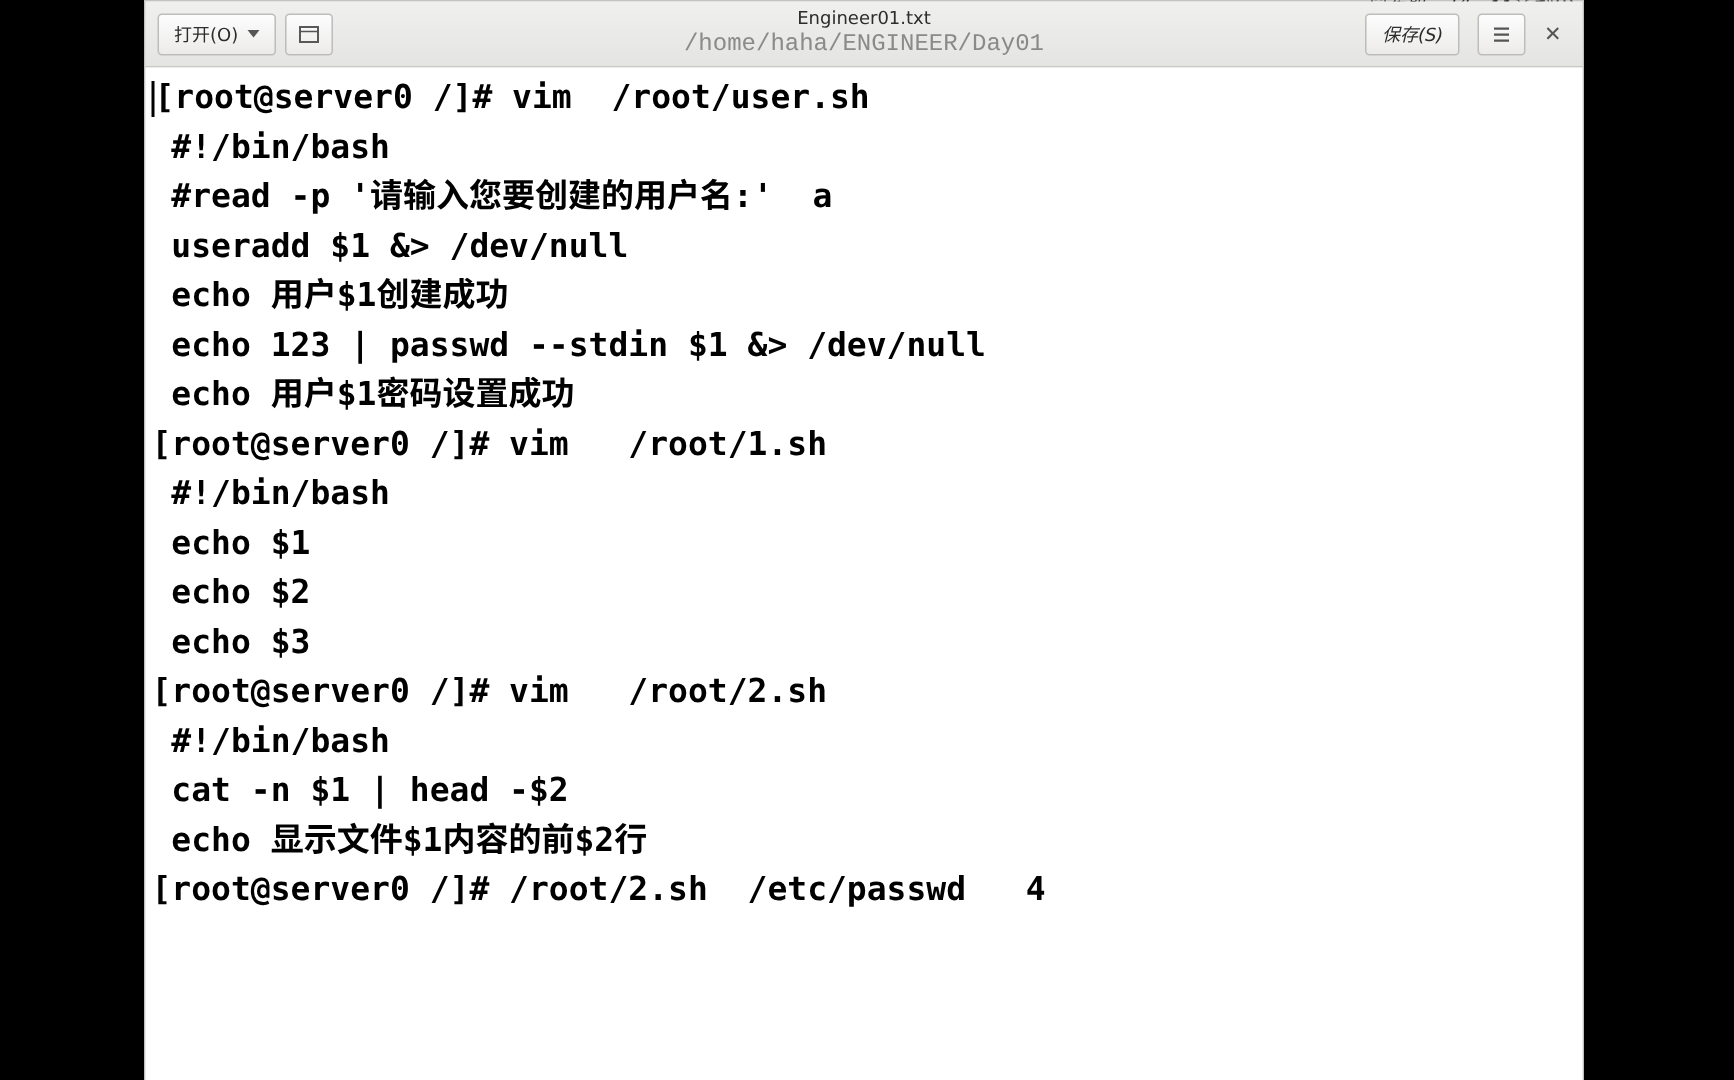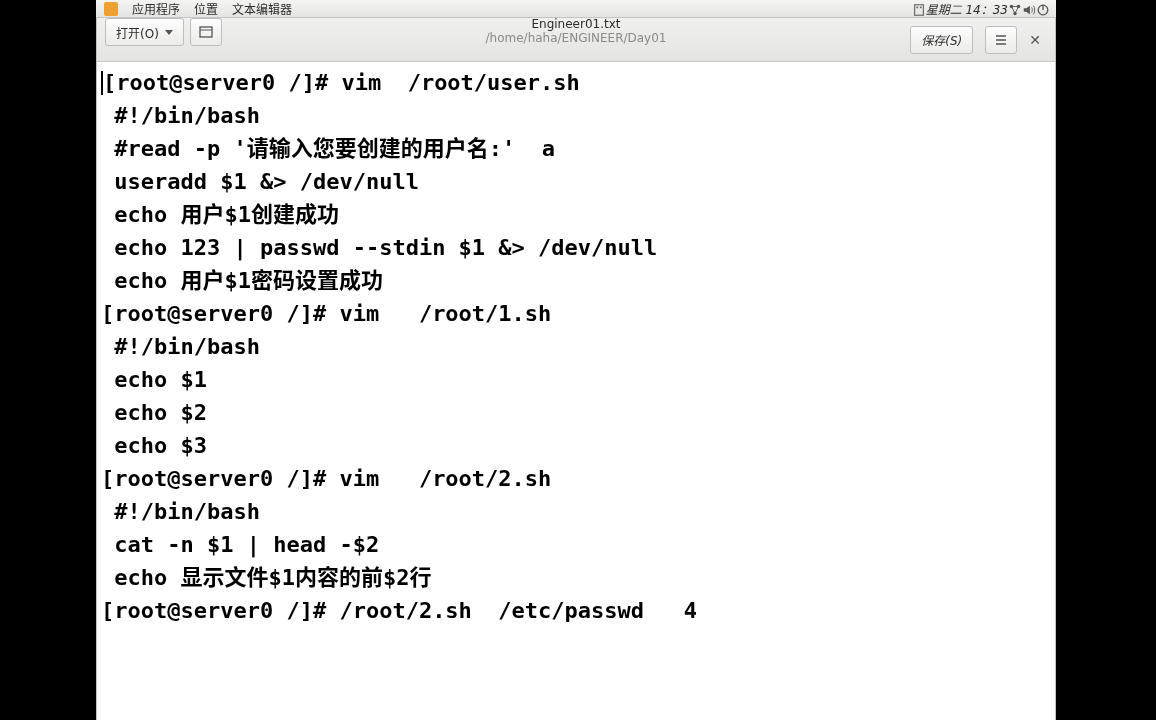--- a/index.html
+++ b/index.html
@@ -11,49 +11,43 @@
 .panel { height:24px; background:linear-gradient(#f4f4f2,#e4e4e2); border-bottom:1px solid #c4c4c2; display:flex; align-items:center; font-size:12px; color:#2c2c2c; position:relative; }
 .panel-left { display:flex; align-items:center; gap:14px; padding-left:8px; }
 .panel-right { position:absolute; right:6px; display:flex; align-items:flex-end; gap:0;font-style:italic; }
 .app-icon-small { width:14px; height:14px; background:#f0a030; border-radius:2px; display:inline-block; }
 .panel-item { cursor:default; }
 .tray-ic { width:14px; height:14px; display:inline-flex; align-items:center; justify-content:center; color:#555; }
 .tray-ic svg { width:14px; height:14px; }
 
 
 .editor { flex:1; background:#ededeb; display:flex; flex-direction:column; border:1px solid #c0c0be; border-top:none; }
-.toolbar { height:44px; background:linear-gradient(#f0f0ee,#e4e4e2); border-bottom:1px solid #c8c8c6; display:flex; padding:0 8px; position:relative; }
+.toolbar { height:44px; background:linear-gradient(#f0f0ee,#e4e4e2); border-bottom:1px solid #c8c8c6; display:flex; align-items:center; padding:0 8px; position:relative; }
 .btn { height:28px; background:linear-gradient(#fdfdfd,#ecebe9); border:1px solid #bdbdbb; border-radius:3px; display:inline-flex; align-items:center; padding:0 10px; font-size:12px; color:#2c2c2c; cursor:pointer; }
 .btn-drop::after { content:""; margin-left:6px; border-left:4px solid transparent; border-right:4px solid transparent; border-top:5px solid #555; }
 .btn-icon { width:32px; justify-content:center; padding:0; margin-left:6px; }
 .btn-icon svg { width:16px; height:16px; }
 .title-block { position:absolute; left:50%; transform:translateX(-50%); text-align:center; line-height:1.15; }
 .title-main { font-size:12px; font-weight:normal; color:#2c2c2c; }
-.title-sub { font-size:12px; color:#8a8a88; }
+.title-sub { font-size:16px; color:#8a8a88;font-family:Liberation Mono, monospace; }
 .toolbar-right { margin-left:auto; display:flex; align-items:center; gap:6px;font-style:italic; }
 .close-x { font-size:14px; color:#555; padding:0 6px; cursor:pointer; }
 
 
 .textarea { flex:1; background:#ffffff; overflow:hidden; position:relative; font-family:"DejaVu Sans Mono","Noto Sans Mono CJK SC",monospace; font-size:22px; line-height:1.5; color:#000; font-weight:bold; padding:4px 4px 0 4px; white-space:pre; }
 .cursor { display:inline-block; width:2px; height:24px; background:#000; vertical-align:text-bottom; animation:blink 1s step-end infinite; }
 @keyframes blink { 50%{opacity:0} }
 .textarea .line { display:block; }
 </style>
 </head>
 <body>
 
 <div class="desktop">
 
   <div class="panel">
-    <div class="panel-left">
-      <span class="app-icon-small"></span>
-      <span class="panel-item">应用程序</span>
-      <span class="panel-item">位置</span>
-      <span class="panel-item">文本编辑器</span>
-    </div>
     <div class="panel-right">
       <span class="tray-ic">
           <svg viewBox="0 0 16 16">
             <rect x="3" y="2" width="10" height="12" fill="none" stroke="#666" stroke-width="1.3"></rect>
             <rect x="5" y="4" width="2" height="2" fill="#666"></rect>
             <rect x="9" y="4" width="2" height="2" fill="#666"></rect>
           </svg>
         </span>
       <span class="panel-item">星期二 14：33</span>
       <span class="tray-ic">

